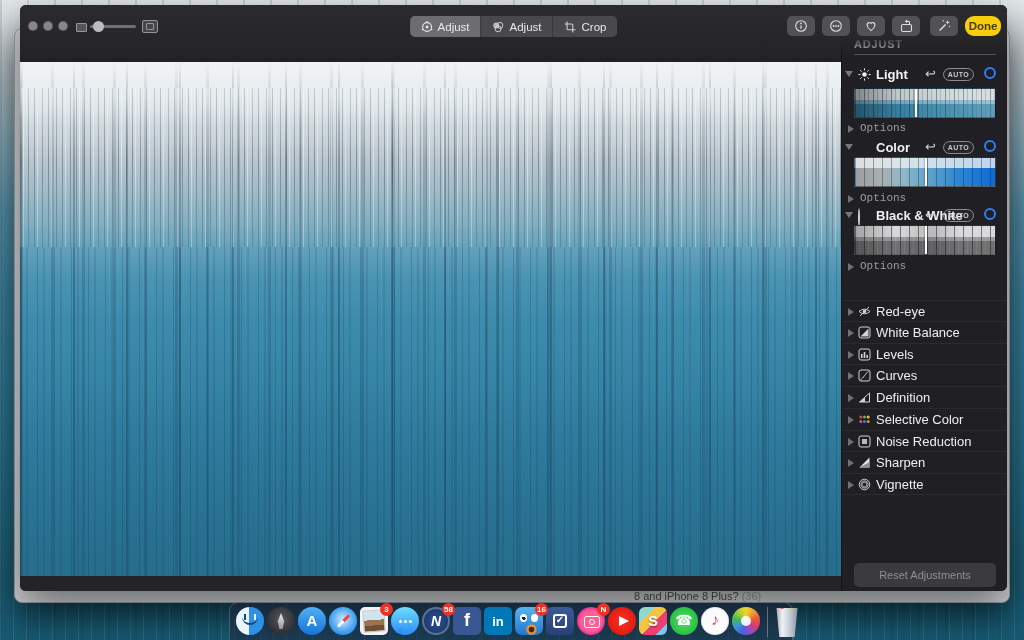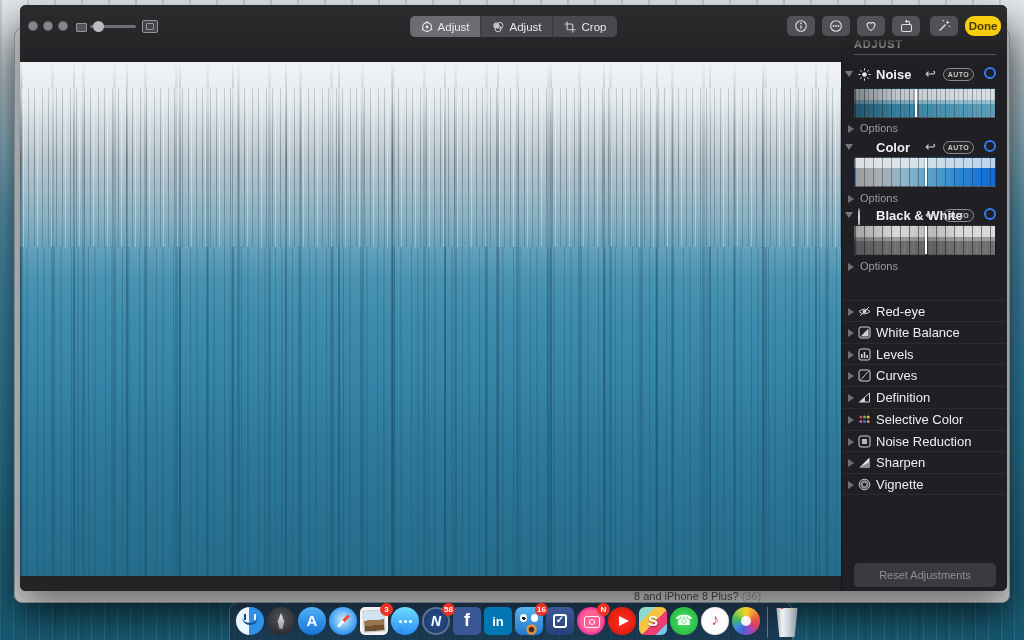--- a/index.html
+++ b/index.html
@@ -113,21 +113,21 @@
       linear-gradient(90deg,#9c9c9c 0,#a9aeb1 18%,#8fb6c8 35%,#57a0cc 55%,#2b85d4 75%,#0e6ad8 100%);}
   .strip-color .marker{left:50%;}
   .strip-bw{top:220px;
     background:
       repeating-linear-gradient(90deg, rgba(20,20,20,.5) 0 1px, rgba(0,0,0,0) 1px 4px,
         rgba(255,255,255,.08) 4px 5px, rgba(0,0,0,0) 5px 9px),
       linear-gradient(90deg, rgba(0,0,0,.25), rgba(0,0,0,0) 30%, rgba(0,0,0,.15) 55%, rgba(0,0,0,0) 75%),
       linear-gradient(180deg,#d9d9db 0 38%,#9a9a9c 38% 55%,#707073 55% 100%);}
   .strip-bw .marker{left:50%;}
 
-  .opt-row{position:absolute;left:0;width:172px;height:14px;}
+  .opt-row{position:absolute;left:0;width:172px;height:14px;font-family:Liberation Mono, monospace;}
   .opt-row .rdisc{position:absolute;left:6px;top:3px;width:0;height:0;
     border-top:4px solid transparent;border-bottom:4px solid transparent;border-left:6px solid #6f6f74;}
   .opt-row .olabel{position:absolute;left:18px;top:0;font-size:11px;color:#9b9ba0;}
   .opt-light{top:117px}.opt-color{top:187px}.opt-bw{top:255px}
 
   .tool-row{position:absolute;left:0;width:166px;height:21px;border-top:1px solid rgba(255,255,255,.05);}
   .tool-row .rdisc{position:absolute;left:6px;top:7px;width:0;height:0;
     border-top:4px solid transparent;border-bottom:4px solid transparent;border-left:6px solid #6f6f74;}
   .tool-row .ticon{position:absolute;left:16px;top:4px;width:13px;height:13px;}
   .tool-row .tlabel{position:absolute;left:34px;top:3px;font-size:13px;color:#eeeef0;}
@@ -264,21 +264,21 @@
                 <line x1="6.5" y1="10.6" x2="6.5" y2="12.6"></line>
                 <line x1="0.4" y1="6.5" x2="2.4" y2="6.5"></line>
                 <line x1="10.6" y1="6.5" x2="12.6" y2="6.5"></line>
                 <line x1="2.2" y1="2.2" x2="3.6" y2="3.6"></line>
                 <line x1="9.4" y1="9.4" x2="10.8" y2="10.8"></line>
                 <line x1="2.2" y1="10.8" x2="3.6" y2="9.4"></line>
                 <line x1="9.4" y1="3.6" x2="10.8" y2="2.2"></line>
               </g>
             </svg>
         </span>
-        <span class="slabel">Noise</span>
+        <span class="slabel">Light</span>
         <span class="undo">↩</span>
         <span class="auto">AUTO</span>
         <span class="bluecirc"></span>
       </div>
       <div class="strip strip-light">
         <div class="marker"></div>
       </div>
       <div class="opt-row opt-light">
         <span class="rdisc"></span>
         <span class="olabel">Options</span>

